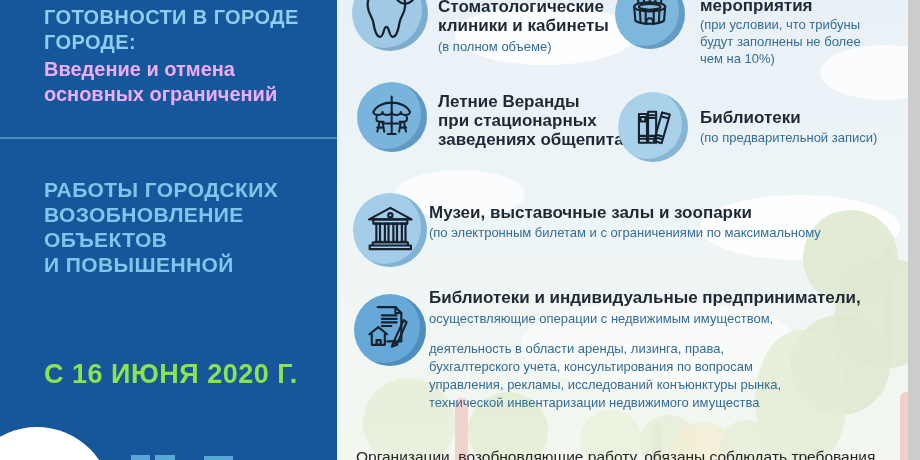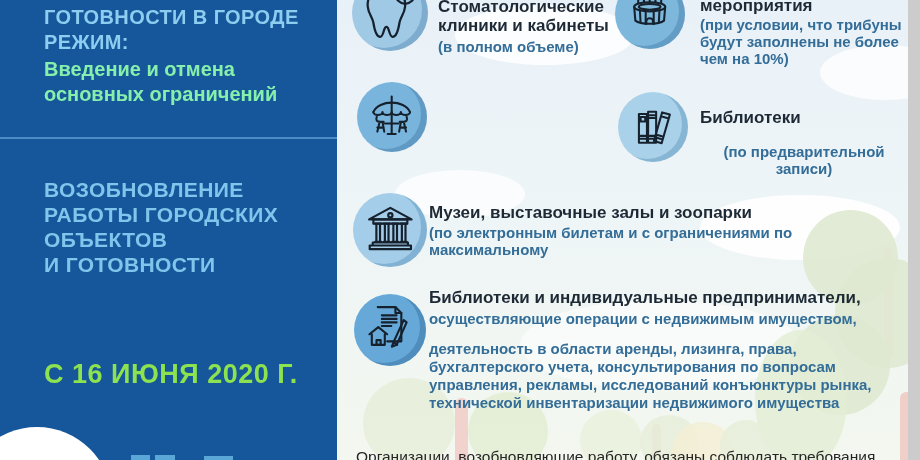--- a/index.html
+++ b/index.html
@@ -6,33 +6,33 @@
   #poster{position:relative;width:908px;height:460px;overflow:hidden;
           font-family:"Liberation Sans",sans-serif;background:linear-gradient(180deg,#e9f1f8 0%,#eef5f7 45%,#f3f7ef 100%);}
   
   .cloud{position:absolute;background:#fff;border-radius:50%;}
   .blob{position:absolute;border-radius:50%;}
   .trunk{position:absolute;border-radius:6px 6px 0 0;}
   
   #sidebar{position:absolute;left:0;top:0;width:337px;height:460px;background:#15579a;}
   .sb-line{display:block;}
   #sb-title{position:absolute;left:44px;top:-20px;color:#8ccdf0;font-size:20px;font-weight:700;line-height:25px;letter-spacing:.4px;}
-  #sb-subtitle{position:absolute;left:44px;top:57px;color:#86efac;font-size:20px;font-weight:600;line-height:25px;}
+  #sb-subtitle{position:absolute;left:44px;top:57px;color:#f0abfc;font-size:20px;font-weight:600;line-height:25px;}
   #sb-divider{position:absolute;left:0;top:137px;width:337px;height:2px;background:#4e8bc6;}
   #sb-section{position:absolute;left:44px;top:177px;color:#80c5eb;font-size:21px;font-weight:700;line-height:25px;letter-spacing:.4px;}
   #sb-date{position:absolute;left:44px;top:359px;color:#8ce24f;font-size:27px;font-weight:700;letter-spacing:.5px;}
   #sb-circle{position:absolute;left:-38px;top:427px;width:150px;height:150px;border-radius:50%;background:#ffffff;}
   .logo-bar{position:absolute;background:#5aa6d6;}
   
   .icon-circle{position:absolute;border-radius:50%;}
   .icon-circle svg{position:absolute;left:9%;top:9%;width:82%;height:82%;}
   .ic-stroke{fill:none;stroke:#16212e;stroke-width:3.6;stroke-linecap:round;stroke-linejoin:round;}
   .txt{position:absolute;}
   .t-line{display:block;color:#1d2935;font-size:17px;font-weight:700;line-height:19px;}
-  .n-line{display:block;color:#336d98;font-size:15px;font-weight:700;line-height:17px;}
+  .n-line{display:block;color:#336d98;font-size:13px;font-weight:400;line-height:17px;}
   #footer-note{position:absolute;left:356px;top:448px;color:#262626;font-size:15.5px;font-weight:500;}
 </style>
 </head>
 <body>
 
 <div id="poster">
 
   <div class="cloud" style="left:455px;top:5px;width:180px;height:60px;opacity:.85;"></div>
   <div class="cloud" style="left:820px;top:45px;width:130px;height:55px;opacity:.75;"></div>
   <div class="cloud" style="left:395px;top:170px;width:130px;height:48px;opacity:.7;"></div>
@@ -50,32 +50,32 @@
   <div class="blob" style="left:580px;top:410px;width:62px;height:60px;background:#eaf1dd;opacity:.85;"></div>
   <div class="trunk" style="left:652px;top:424px;width:9px;height:36px;background:#f2d2cd;"></div>
   <div class="blob" style="left:640px;top:415px;width:58px;height:55px;background:#e6efd9;opacity:.85;"></div>
   <div class="blob" style="left:672px;top:422px;width:62px;height:58px;background:#f3efd5;opacity:.85;"></div>
   <div class="blob" style="left:720px;top:420px;width:52px;height:52px;background:#e6efd9;opacity:.85;"></div>
 
   <div id="sidebar">
     <div id="sb-title">
       <span class="sb-line">РЕЖИМ ПОВЫШЕННОЙ</span>
       <span class="sb-line">ГОТОВНОСТИ В ГОРОДЕ</span>
-      <span class="sb-line">РЕЖИМ:</span>
+      <span class="sb-line">ГОРОДЕ:</span>
     </div>
     <div id="sb-subtitle">
       <span class="sb-line">Введение и отмена</span>
       <span class="sb-line">основных ограничений</span>
     </div>
     <div id="sb-divider"></div>
     <div id="sb-section">
+      <span class="sb-line">РАБОТЫ ГОРОДСКИХ</span>
       <span class="sb-line">ВОЗОБНОВЛЕНИЕ</span>
-      <span class="sb-line">РАБОТЫ ГОРОДСКИХ</span>
       <span class="sb-line">ОБЪЕКТОВ</span>
-      <span class="sb-line">И ГОТОВНОСТИ</span>
+      <span class="sb-line">И ПОВЫШЕННОЙ</span>
     </div>
     <div id="sb-date">С 16 ИЮНЯ 2020 Г.</div>
     <div id="sb-circle"></div>
     <div class="logo-bar" style="left:131px;top:455px;width:19px;height:5px;"></div>
     <div class="logo-bar" style="left:155px;top:455px;width:20px;height:5px;"></div>
     <div class="logo-bar" style="left:204px;top:456px;width:29px;height:4px;"></div>
   </div>
 
   <span class="icon-circle" style="left:352px;top:-25px;width:76px;height:76px;background:#a0c9e6;box-shadow:inset -6px -3px 0 rgba(46,106,156,.30);">
     <svg viewBox="0 0 100 100">
@@ -109,33 +109,38 @@
 
   <span class="icon-circle" style="left:357px;top:82px;width:70px;height:70px;background:#79b4dc;box-shadow:inset -6px -3px 0 rgba(40,96,144,.30);">
     <svg viewBox="0 0 100 100">
       <path class="ic-stroke" d="M50,15 v5 M18,42 C28,20 72,20 82,42"></path>
       <path class="ic-stroke" d="M18,42 a8,5 0 0 0 16,0 a8,5 0 0 0 16,0 a8,5 0 0 0 16,0 a8,5 0 0 0 16,0"></path>
       <path class="ic-stroke" d="M50,22 v40 M38,62 h24 M50,62 v16 M43,80 h14"></path>
       <path class="ic-stroke" d="M24,50 q-3,9 6,9 l6,0 M29,59 l-4,17 M34,59 l3,17 M25,69 h11"></path>
       <path class="ic-stroke" d="M76,50 q3,9 -6,9 l-6,0 M71,59 l4,17 M66,59 l-3,17 M64,69 h11"></path>
     </svg>
   </span>
+  <div class="txt" style="left:438px;top:92px;">
+    <span class="t-line">Летние Веранды</span>
+    <span class="t-line">при стационарных</span>
+    <span class="t-line">заведениях общепита</span>
+  </div>
 
   <span class="icon-circle" style="left:618px;top:92px;width:70px;height:70px;background:#a9d1ea;box-shadow:inset -6px -3px 0 rgba(46,106,156,.28);">
     <svg viewBox="0 0 100 100">
       <path class="ic-stroke" d="M26,28 h14 v50 h-14 z M29,33 h8 v8 h-8 z M29,66 h8 M29,71 h8"></path>
       <path class="ic-stroke" d="M42,24 h14 v54 h-14 z M45,30 h8 M45,35 h8 M45,66 h8 M45,71 h8"></path>
       <g transform="rotate(16 66 52)">
         <path class="ic-stroke" d="M59,26 h14 v52 h-14 z M62,33 h8 M62,66 h8 M62,71 h8"></path>
       </g>
     </svg>
   </span>
   <div class="txt" style="left:700px;top:108px;">
     <span class="t-line">Библиотеки</span>
-    <span class="n-line" style="margin-top:16px;text-align:center;">(по предварительной записи)</span>
+    <span class="n-line" style="margin-top:2px;text-align:center;">(по предварительной записи)</span>
   </div>
 
   <span class="icon-circle" style="left:353px;top:193px;width:74px;height:74px;background:#a3cde9;box-shadow:inset -6px -3px 0 rgba(46,106,156,.28);">
     <svg viewBox="0 0 100 100">
       <path class="ic-stroke" d="M50,13 L85,32 H15 Z"></path>
       <circle class="ic-stroke" cx="50" cy="25" r="3.5"></circle>
       <path class="ic-stroke" d="M22,32 h56 v7 h-56 z"></path>
       <path class="ic-stroke" d="M25,39 h10 M27,41 v27 M33,41 v27 M25,69 h10"></path>
       <path class="ic-stroke" d="M39,39 h10 M41,41 v27 M47,41 v27 M39,69 h10"></path>
       <path class="ic-stroke" d="M53,39 h10 M55,41 v27 M61,41 v27 M53,69 h10"></path>

